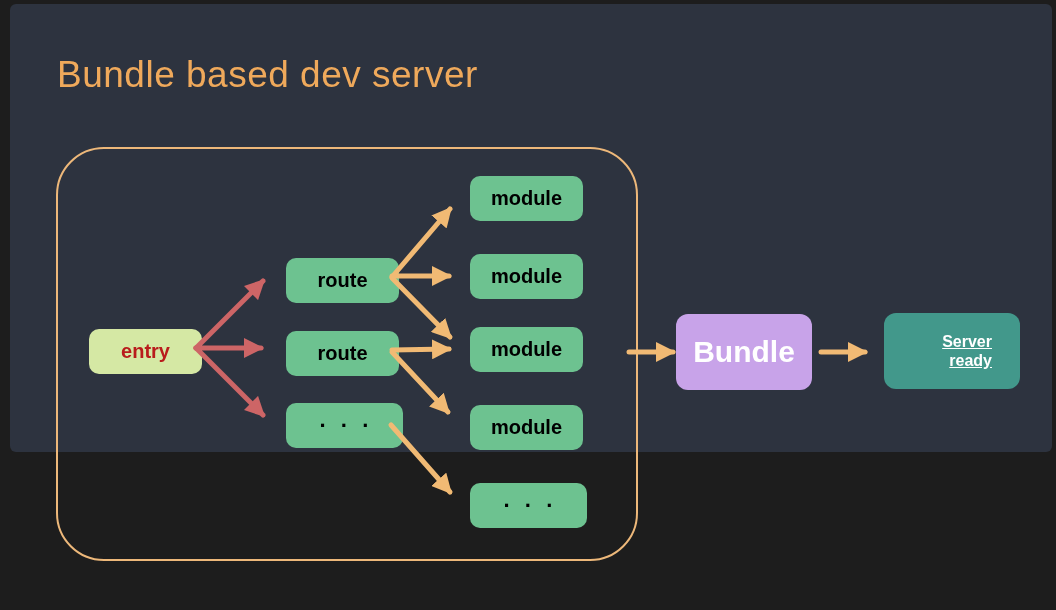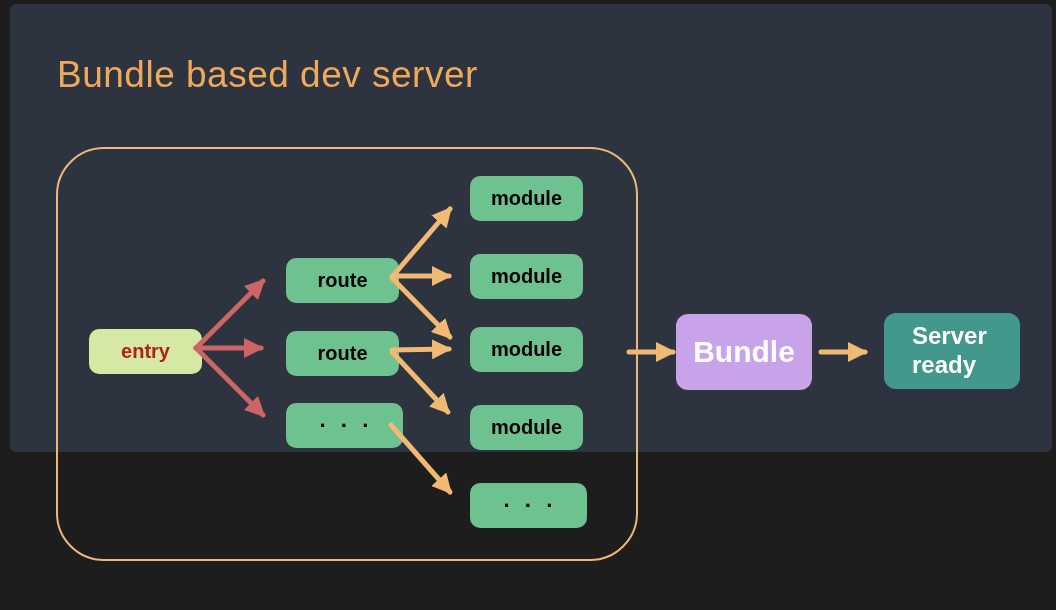--- a/index.html
+++ b/index.html
@@ -46,21 +46,21 @@
   .node.route2{left:276px;top:327px;}
   .node.route-more{left:276px;top:399px;}
   .node.module1{left:460px;top:172px;}
   .node.module2{left:460px;top:250px;}
   .node.module3{left:460px;top:323px;}
   .node.module4{left:460px;top:401px;}
   .node.module-more{left:460px;top:479px;}
   .node.dots{font-size:22px;font-weight:700;letter-spacing:4px;padding-left:4px;}
   .node.big{width:136px;height:76px;border-radius:12px;color:#ffffff;}
   .node.bundle{left:666px;top:310px;background:#c8a3e9;font-size:30px;}
-  .node.server{left:874px;top:309px;background:#42988b;font-size:24px;line-height:1.2;text-align:left;}
+  .node.server{left:874px;top:309px;background:#42988b;font-size:16px;line-height:1.2;text-align:right;text-decoration:underline;}
   .node.server .wrap{max-width:80px;}
   svg.arrows{
     position:absolute;left:0;top:0;
     width:1056px;height:610px;
     pointer-events:none;
   }
   svg.arrows line{stroke-width:5;stroke-linecap:round;}
   svg.arrows line.red{stroke:#cd6566;}
   svg.arrows line.orange{stroke:#f1ba74;}
 </style>

